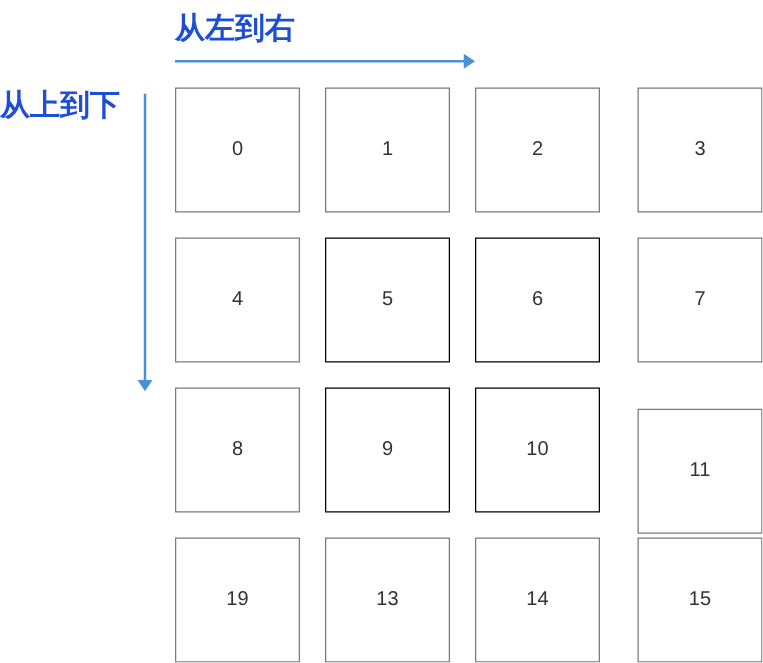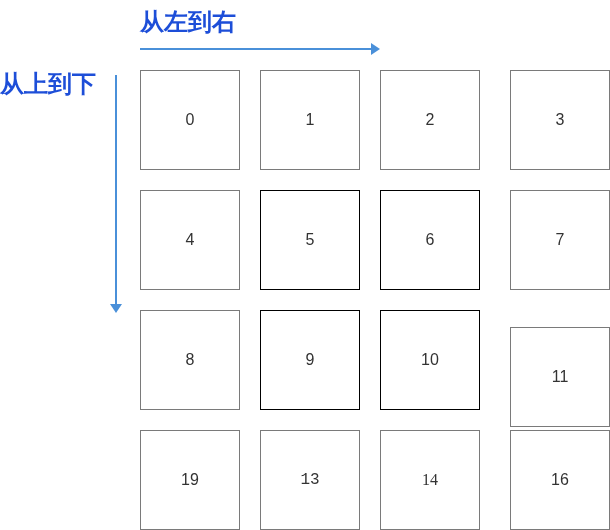--- a/index.html
+++ b/index.html
@@ -31,16 +31,16 @@
   <div class="cell inner" style="left:260px;top:190px;">5</div>
   <div class="cell inner" style="left:380px;top:190px;">6</div>
   <div class="cell" style="left:510px;top:190px;">7</div>
 
   <div class="cell" style="left:140px;top:310px;">8</div>
   <div class="cell inner" style="left:260px;top:310px;">9</div>
   <div class="cell inner" style="left:380px;top:310px;">10</div>
   <div class="cell" style="left:510px;top:310px;margin-top:17px;">11</div>
 
   <div class="cell" style="left:140px;top:430px;">19</div>
-  <div class="cell" style="left:260px;top:430px;font-family:Liberation Mono, monospace;">13</div>
-  <div class="cell" style="left:380px;top:430px;font-family:Liberation Serif, serif;">14</div>
-  <div class="cell" style="left:510px;top:430px;">16</div>
+  <div class="cell" style="left:260px;top:430px;">13</div>
+  <div class="cell" style="left:380px;top:430px;">14</div>
+  <div class="cell" style="left:510px;top:430px;">15</div>
 </div>
 
 </body></html>

